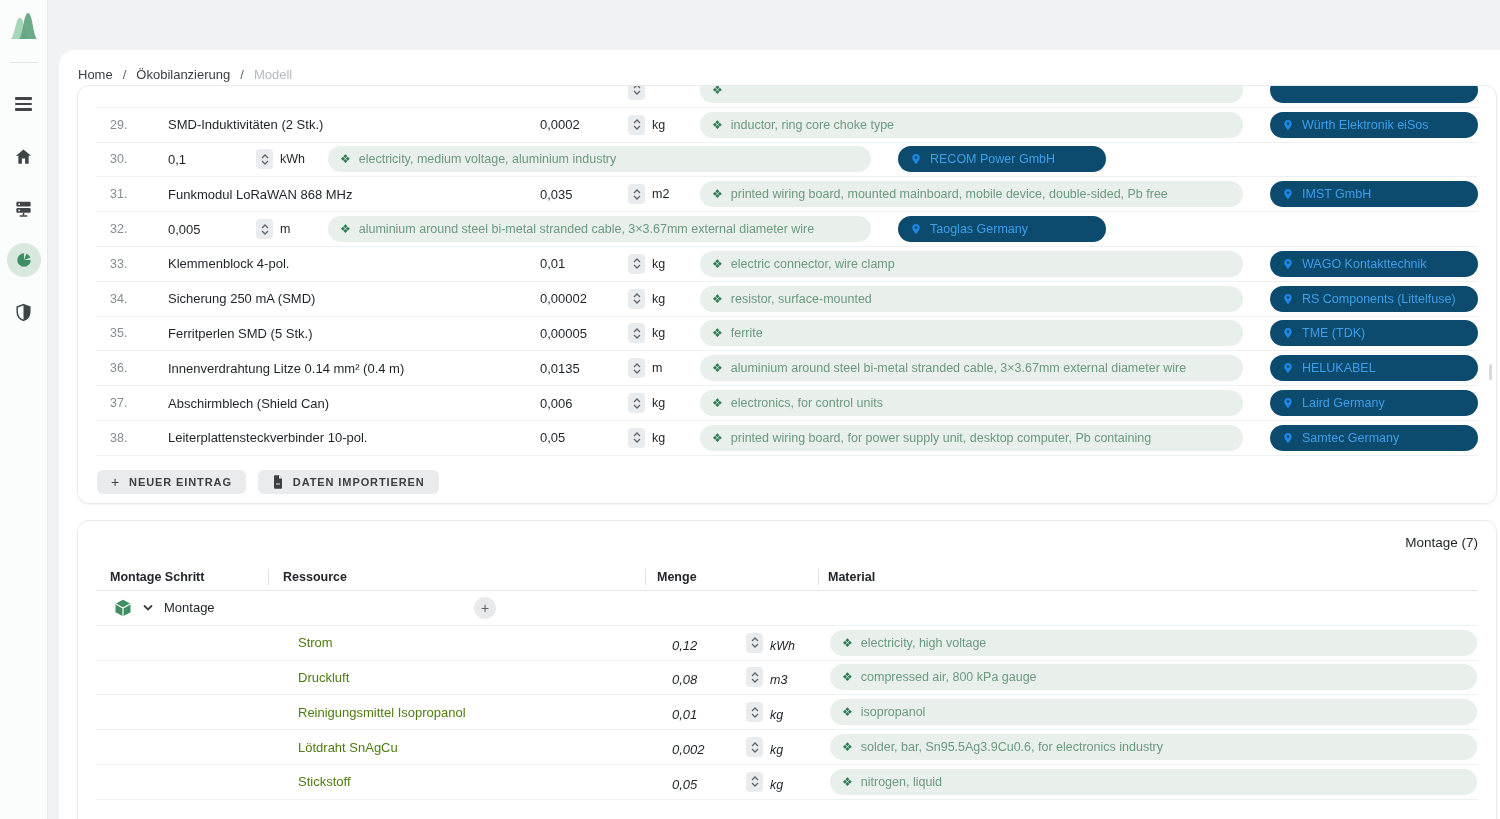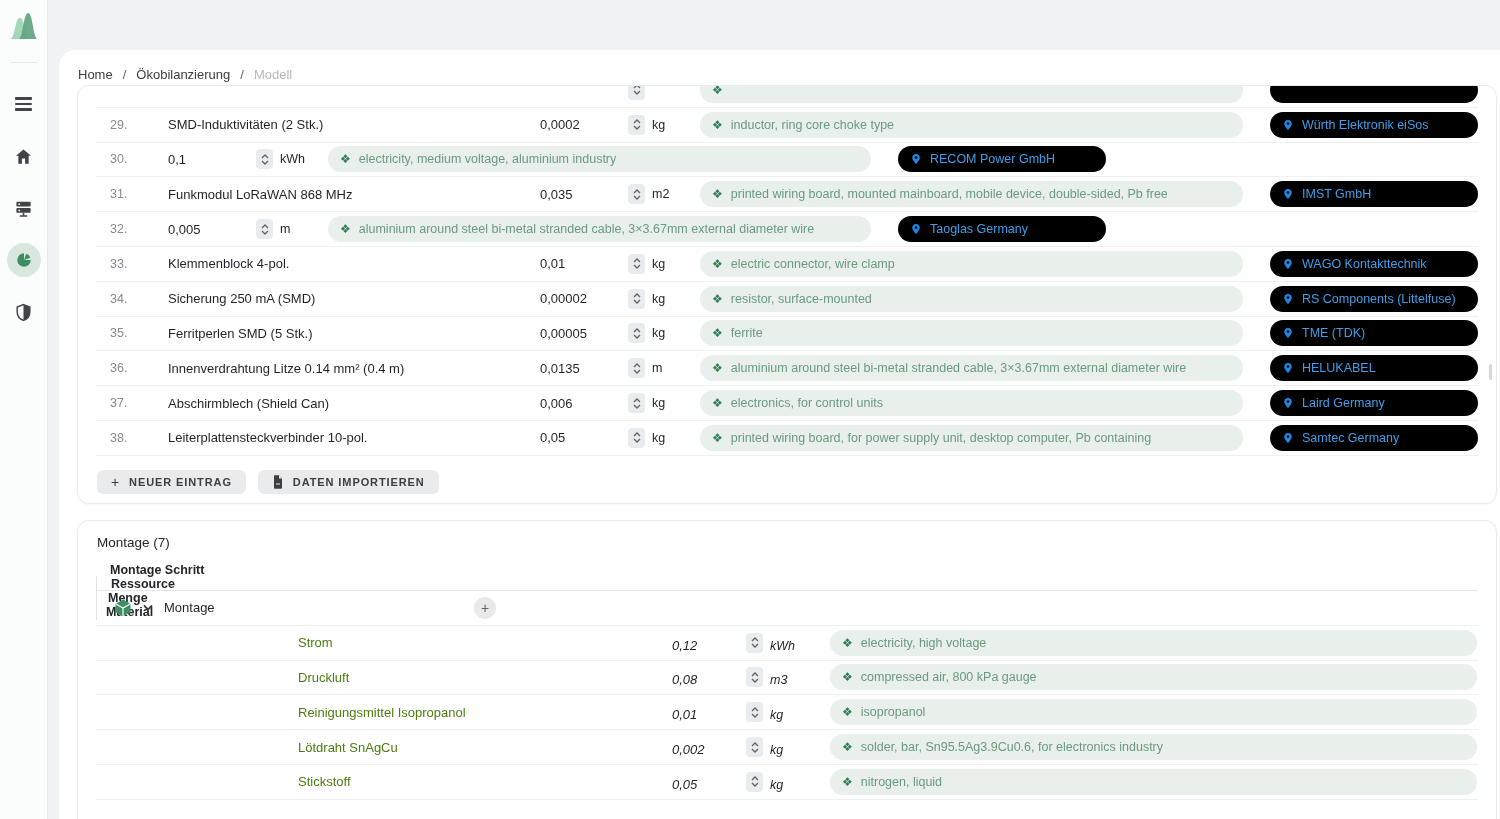--- a/index.html
+++ b/index.html
@@ -61,40 +61,40 @@
     display:flex; flex-direction:column; align-items:center; justify-content:center; gap:1px;
     cursor:pointer;
   }
   .unit { font-size:12.5px; color:#1f2327; }
   .pill {
     height:26px; border-radius:13px; display:flex; align-items:center; gap:8px;
     padding:0 12px; font-size:12.5px; white-space:nowrap; overflow:hidden; cursor:pointer;
   }
   .pill-mat { background:#e9efeb; color:#6b9a80; width:543px; }
   .pill-mat .mat-ico { color:#2e7d54; font-size:12px; line-height:1; flex:none; }
-  .pill-sup { background:#000000; color:#3f9fe8; width:208px; }
+  .pill-sup { background:#0c4a6e; color:#3f9fe8; width:208px; }
   .pill-sup svg { flex:none; }
   .ghost .col-name, .ghost .col-qty { color:transparent; }
   .scroll-thumb {
     position:absolute; right:4px; top:278px; width:3px; height:16px;
     background:#d5d9dd; border-radius:2px;
   }
   
   .actions { display:flex; gap:12px; margin-top:14px; padding-left:1px; }
   .btn {
     height:24px; padding:0 14px; background:#e9ebec; border:none; border-radius:6px;
     display:flex; align-items:center; gap:9px; cursor:pointer;
     font-family:inherit; font-size:11px; font-weight:700; letter-spacing:.9px; color:#3c4043;
   }
   .btn .plus { font-size:14px; font-weight:400; line-height:1; }
   
-  .m-title { margin:14px 0 0 1px; font-size:13.5px; color:#1f2327; }
+  .m-title { margin:14px 0 0 1px; font-size:13.5px; color:#1f2327;text-align:right; }
   .m-head {
-    display:flex; height:28px; margin-top:13px;
-    border-bottom:1px solid #e4e7ea; font-size:12.5px; font-weight:700; color:#23272b;flex-direction:column;
+    display:flex; align-items:center; height:28px; margin-top:13px;
+    border-bottom:1px solid #e4e7ea; font-size:12.5px; font-weight:700; color:#23272b;
   }
   .m-col { position:relative; height:100%; display:flex; align-items:center; }
   .m-col.c1 { width:172px; padding-left:14px; }
   .m-col.c2 { width:377px; padding-left:15px; }
   .m-col.c3 { width:173px; padding-left:12px; }
   .m-col.c4 { flex:1; padding-left:10px; }
   .m-col.c2::before, .m-col.c3::before, .m-col.c4::before {
     content:''; position:absolute; left:0; top:50%; transform:translateY(-50%);
     width:1px; height:16px; background:#dfe3e6;
   }

